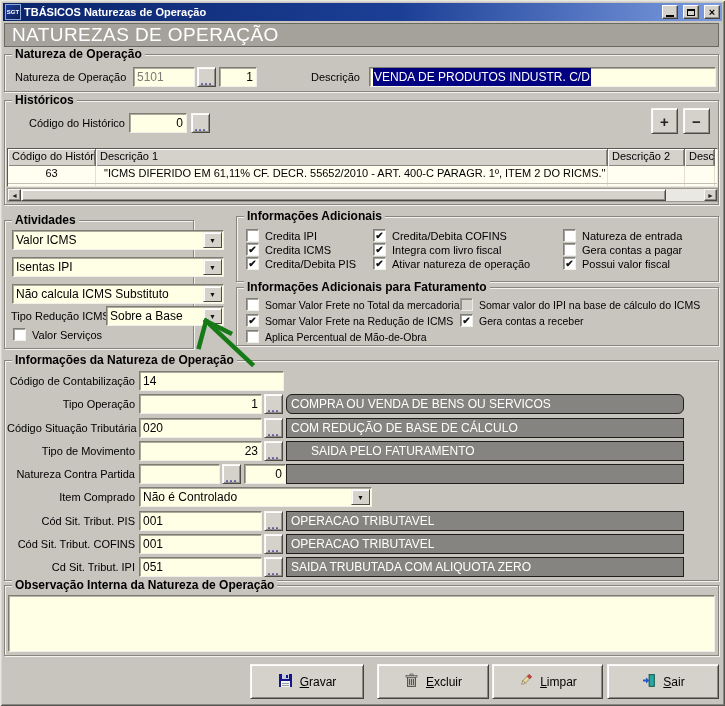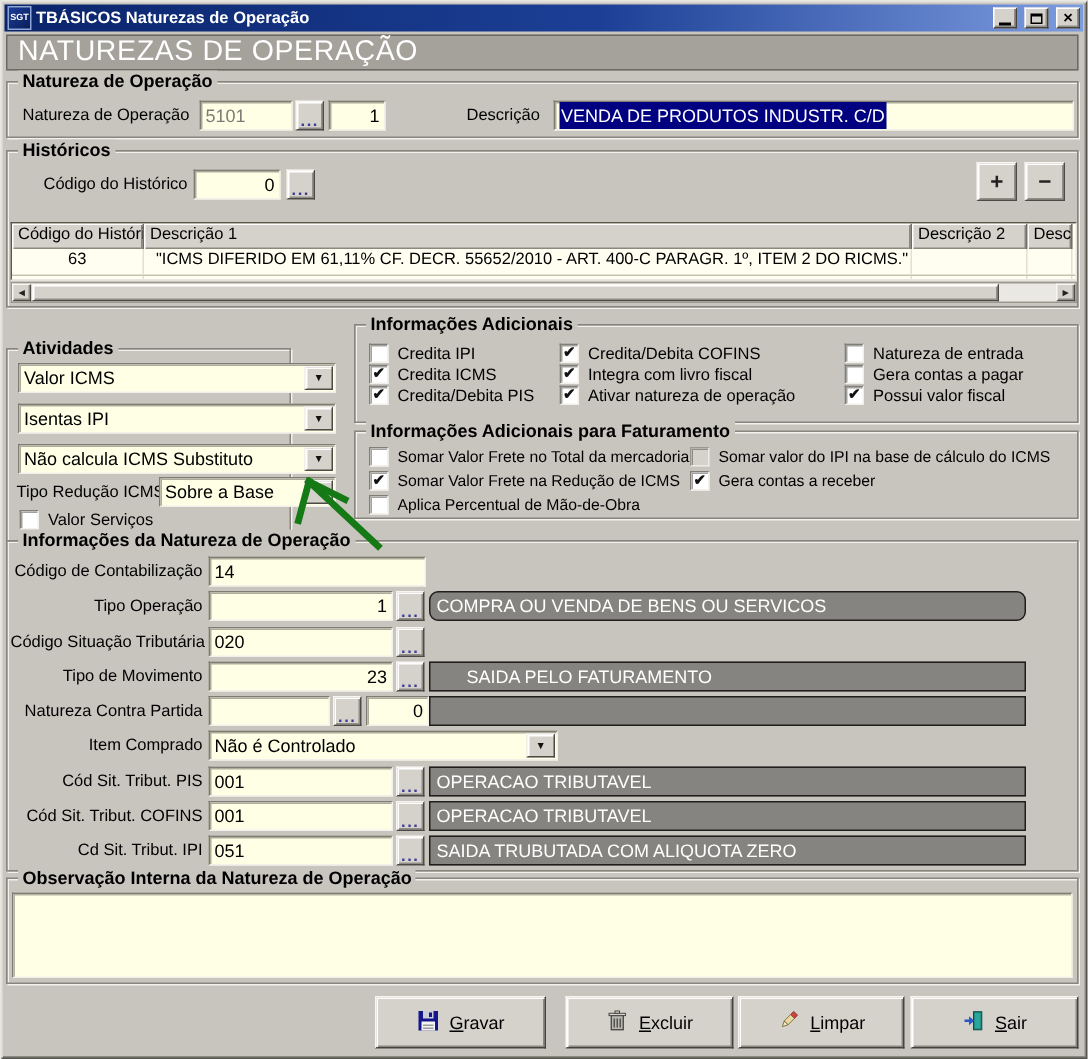--- a/index.html
+++ b/index.html
@@ -161,21 +161,21 @@
         </div>
     </div>
 
     <div class="hscroll" style="left:2px;top:87px;width:711px">
       <div class="sbtn" style="left:0">◄</div>
       <div class="hthumb" style="left:13px;width:645px"></div>
       <div class="sbtn" style="right:0">►</div>
     </div>
   </div>
 
-  <div class="group" style="left:4px;top:232px;width:190px;height:129px">
+  <div class="group" style="left:4px;top:220px;width:190px;height:129px">
     <span class="legend">Atividades</span>
     <div class="dd" style="left:7px;top:9px;width:212px;height:20px">
       <span class="txt">Valor ICMS</span>
       <span class="ddb">▼</span>
     </div>
     <div class="dd" style="left:7px;top:36px;width:212px;height:20px">
       <span class="txt">Isentas IPI</span>
       <span class="ddb">▼</span>
     </div>
     <div class="dd" style="left:7px;top:63px;width:212px;height:20px">
@@ -257,20 +257,21 @@
         <span>...</span>
       </div>
       <div class="disp" style="left: 281px; top: 33px; width: 398px; height: 20px; border-radius: 6px;">COMPRA OU VENDA DE BENS OU SERVICOS</div>
       <span class="lbl r" style="left: 2px; top: 61px; width: 128px;">Código Situação Tributária</span>
       <div class="fld" style="left: 134px; top: 57px; width: 123px; height: 20px;">
         <span>020</span>
       </div>
       <div class="btn3 ell" style="left: 259px; top: 57px; width: 19px; height: 20px;">
         <span>...</span>
       </div>
+      <div class="disp" style="left: 281px; top: 57px; width: 398px; height: 20px;">COM REDUÇÃO DE BASE DE CÁLCULO</div>
       <span class="lbl r" style="left: 2px; top: 84px; width: 128px;">Tipo de Movimento</span>
       <div class="fld right" style="left: 134px; top: 80px; width: 123px; height: 20px;">
         <span>23</span>
       </div>
       <div class="btn3 ell" style="left: 259px; top: 80px; width: 19px; height: 20px;">
         <span>...</span>
       </div>
       <div class="disp" style="left: 281px; top: 80px; width: 398px; height: 20px; padding-left: 24px;">SAIDA PELO FATURAMENTO</div>
       <span class="lbl r" style="left: 2px; top: 107px; width: 128px;">Natureza Contra Partida</span>
       <div class="fld" style="left: 134px; top: 103px; width: 81px; height: 20px;">

